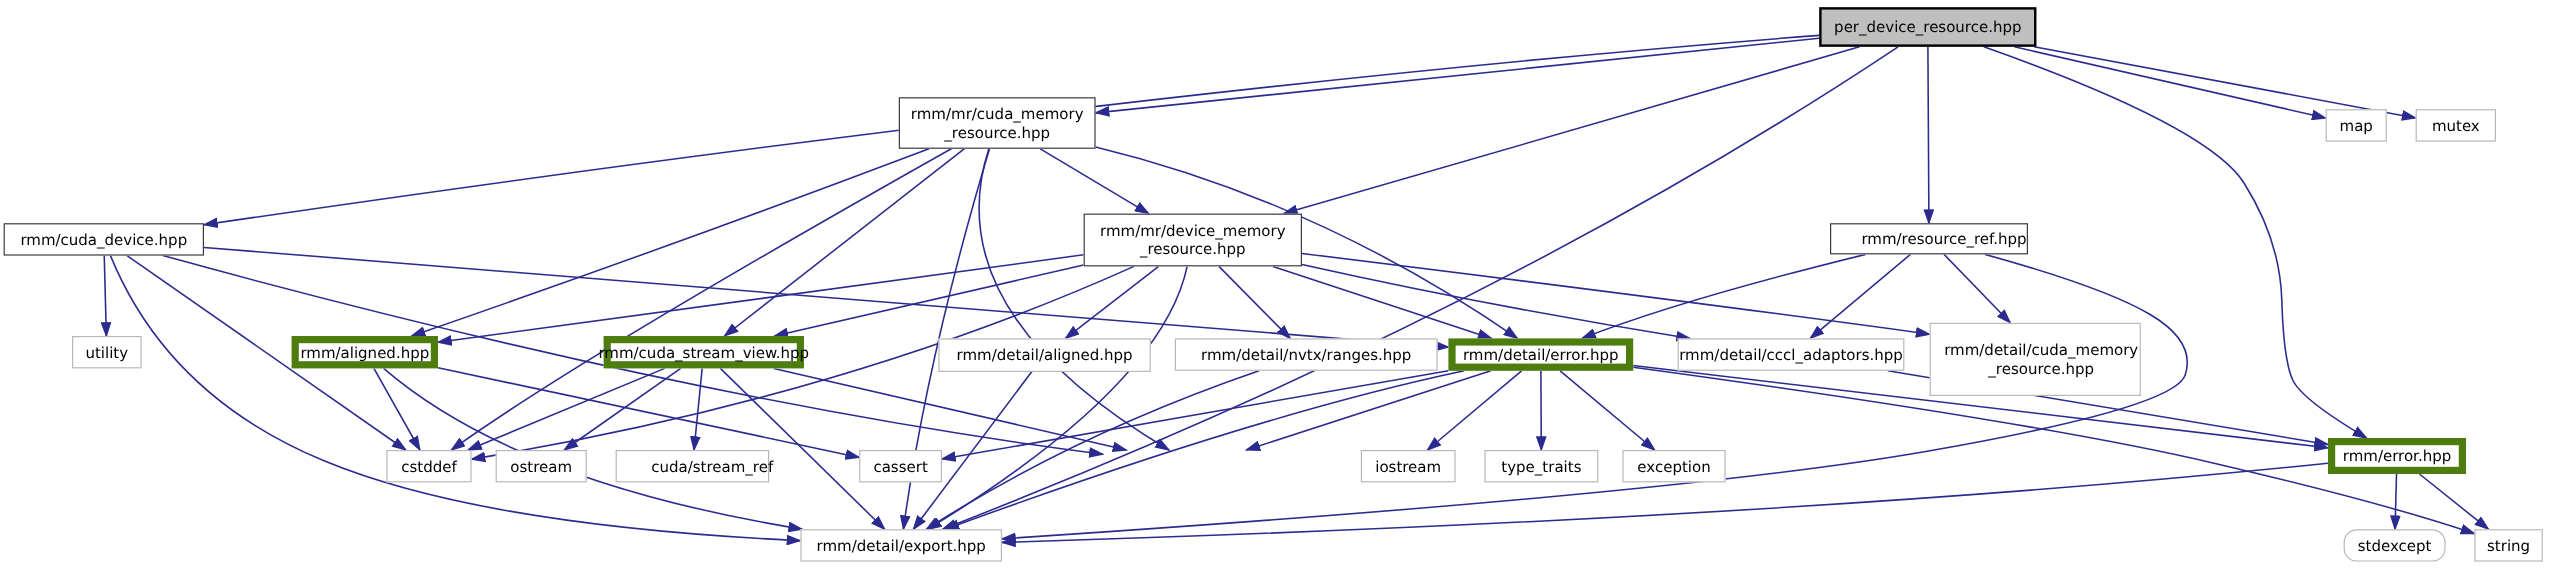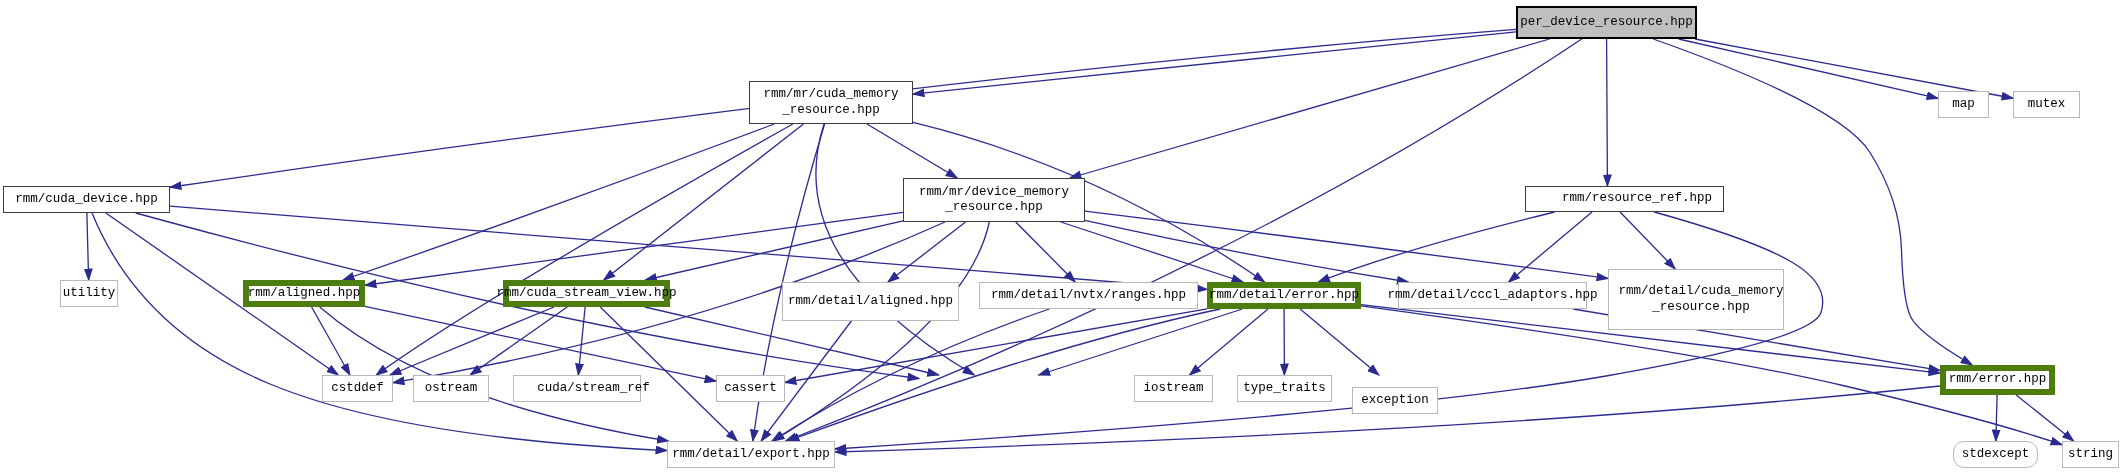--- a/index.html
+++ b/index.html
@@ -1,21 +1,21 @@
 <!DOCTYPE html>
 <html><head>
 <meta charset="utf-8">
 <style>
   html,body{margin:0;padding:0;background:#ffffff;}
   #graph{position:relative;width:2127px;height:476px;background:#ffffff;overflow:hidden;
          font-family:"DejaVu Sans","Liberation Sans",sans-serif;}
   #edges{position:absolute;left:0;top:0;width:2127px;height:476px;}
   .node{position:absolute;display:flex;align-items:center;justify-content:center;
         text-align:center;background:#ffffff;color:#000;font-size:12.5px;line-height:1.22;
-        white-space:pre-line;box-sizing:border-box;padding:1px 3px;font-family:Liberation Mono, monospace;}
+        white-space:pre-line;box-sizing:border-box;padding:1px 3px;}
   .kind-current{background:#bfbfbf;border:2px solid #000000;}
   .kind-bold{border:6px solid #4d7c0f;}
   .kind-file{border:1px solid #3a3a42;}
   .kind-ext{border:1px solid #b8b8b8;}
 </style>
 </head>
 <body>
 
 <div id="graph">
   <svg id="edges" xmlns="http://www.w3.org/2000/svg" viewBox="0 0 2127 476">
@@ -80,36 +80,36 @@
       <path d="M1997.0973154362416,395 L1995.8624161073826,441" fill="none" stroke="#2b2b8f" stroke-width="1.3" marker-end="url(#arr)"></path>
       <path d="M2016.224832214765,395 L2073.6476510067114,441" fill="none" stroke="#2b2b8f" stroke-width="1.3" marker-end="url(#arr)"></path>
     </svg>
 
 <div class="node kind-current" style="left: 1516px; top: 6px; width: 181px; height: 33px;">per_device_resource.hpp</div>
     <div class="node kind-file" style="left: 749px; top: 81px; width: 164px; height: 43px;">rmm/mr/cuda_memory
 _resource.hpp</div>
     <div class="node kind-file" style="left: 3px; top: 186px; width: 167px; height: 27px;">rmm/cuda_device.hpp</div>
     <div class="node kind-file" style="left: 903px; top: 178px; width: 182px; height: 44px;">rmm/mr/device_memory
 _resource.hpp</div>
-    <div class="node kind-file" style="left: 1525px; top: 186px; width: 199px; height: 26px; padding-left: 28px;">rmm/resource_ref.hpp</div>
+    <div class="node kind-file" style="left: 1525px; top: 186px; width: 165px; height: 26px; padding-left: 28px;">rmm/resource_ref.hpp</div>
     <div class="node kind-ext" style="left: 1938px; top: 91px; width: 51px; height: 27px;">map</div>
     <div class="node kind-ext" style="left: 2013px; top: 91px; width: 67px; height: 27px;">mutex</div>
     <div class="node kind-ext" style="left: 60px; top: 280px; width: 58px; height: 27px;">utility</div>
     <div class="node kind-bold" style="left: 243px; top: 280px; width: 122px; height: 27px;">rmm/aligned.hpp</div>
     <div class="node kind-bold" style="left: 503px; top: 280px; width: 167px; height: 27px;">rmm/cuda_stream_view.hpp</div>
-    <div class="node kind-ext" style="left: 782px; top: 282px; width: 177px; height: 39px;">rmm/detail/aligned.hpp</div>
+    <div class="node kind-ext" style="left: 782px; top: 282px; width: 177px; height: 28px;">rmm/detail/aligned.hpp</div>
     <div class="node kind-ext" style="left: 979px; top: 282px; width: 219px; height: 27px;">rmm/detail/nvtx/ranges.hpp</div>
     <div class="node kind-bold" style="left: 1207px; top: 282px; width: 154px; height: 27px;">rmm/detail/error.hpp</div>
     <div class="node kind-ext" style="left: 1398px; top: 282px; width: 189px; height: 27px;">rmm/detail/cccl_adaptors.hpp</div>
     <div class="node kind-ext" style="left: 1608px; top: 269px; width: 176px; height: 61px; padding-left: 13px;">rmm/detail/cuda_memory
 _resource.hpp</div>
     <div class="node kind-ext" style="left: 322px; top: 375px; width: 71px; height: 27px;">cstddef</div>
     <div class="node kind-ext" style="left: 413px; top: 375px; width: 76px; height: 27px;">ostream</div>
     <div class="node kind-ext" style="left: 513px; top: 375px; width: 128px; height: 27px; padding-left: 36px;">cuda/stream_ref</div>
     <div class="node kind-ext" style="left: 716px; top: 375px; width: 69px; height: 27px;">cassert</div>
     <div class="node kind-ext" style="left: 1134px; top: 375px; width: 79px; height: 27px;">iostream</div>
     <div class="node kind-ext" style="left: 1237px; top: 375px; width: 95px; height: 27px;">type_traits</div>
-    <div class="node kind-ext" style="left: 1352px; top: 387px; width: 86px; height: 27px;">exception</div>
+    <div class="node kind-ext" style="left: 1352px; top: 375px; width: 86px; height: 27px;">exception</div>
     <div class="node kind-bold" style="left: 1940px; top: 365px; width: 115px; height: 30px;">rmm/error.hpp</div>
     <div class="node kind-ext" style="left: 667px; top: 441px; width: 168px; height: 27px;">rmm/detail/export.hpp</div>
     <div class="node kind-ext" style="left: 1953px; top: 441px; width: 85px; height: 27px; border-radius: 11px;">stdexcept</div>
     <div class="node kind-ext" style="left: 2062px; top: 441px; width: 57px; height: 27px;">string</div>
   </div>
 
 </body></html>

